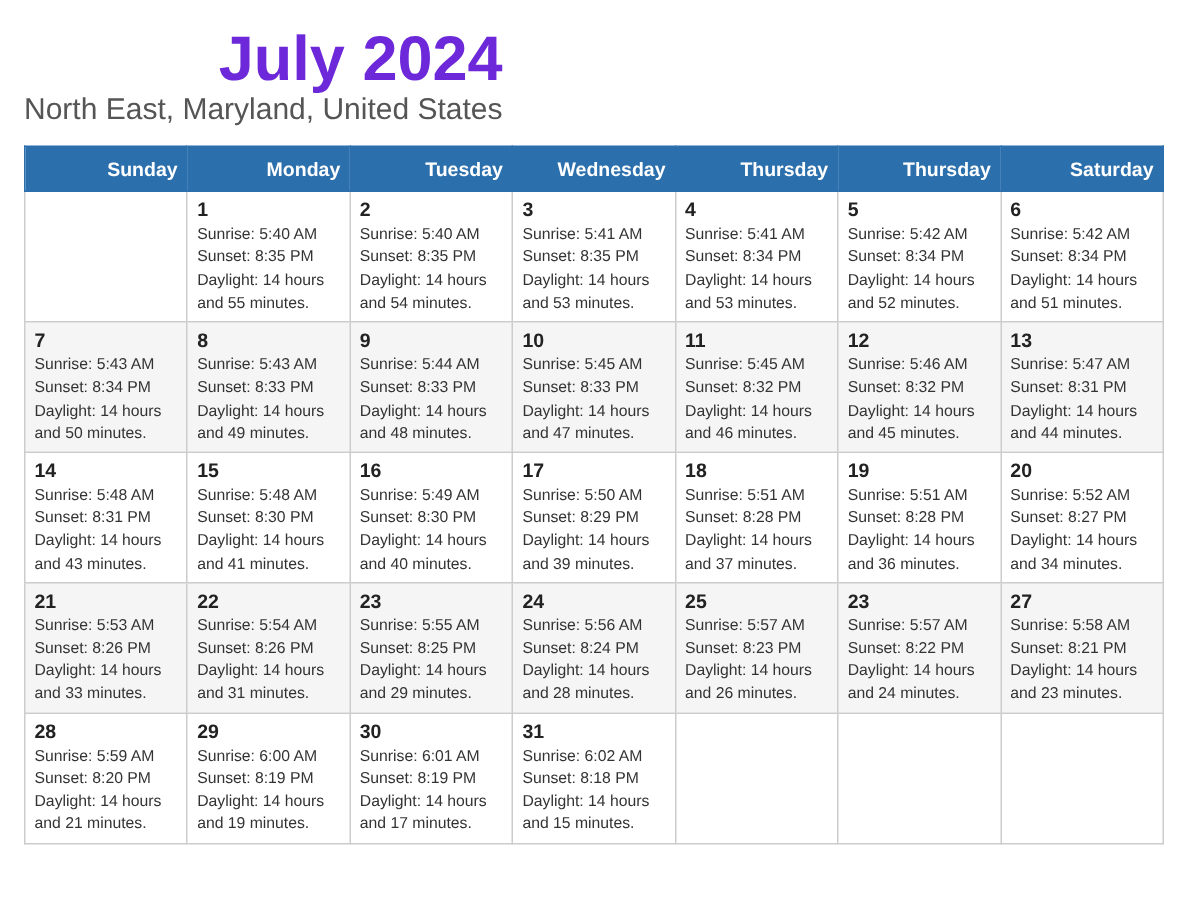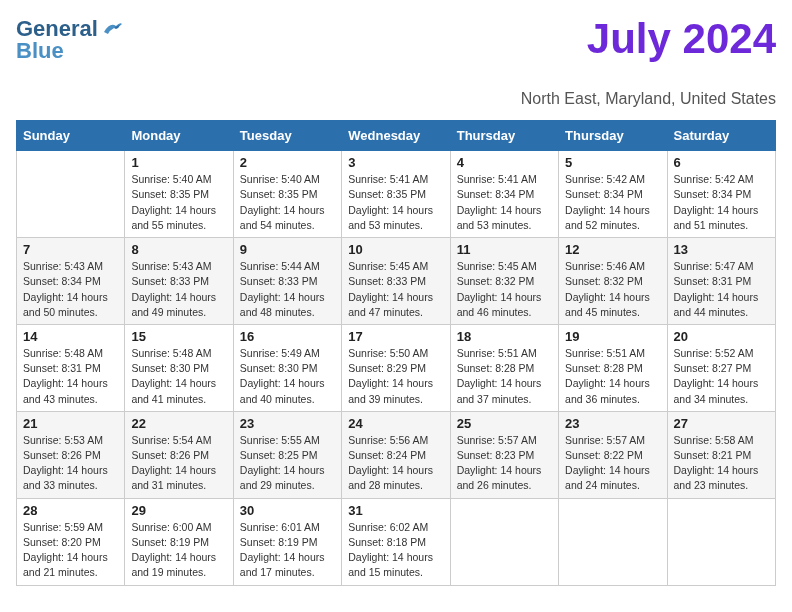--- a/index.html
+++ b/index.html
@@ -24,35 +24,34 @@
     .title-section {
       text-align: right;
     }
     .month-title {
       font-size: 42px;
       font-weight: bold;
       color: #6d28d9;
       line-height: 1.1;
     }
     .location-title {
-      font-size: 16px;
+      font-size: 20px;
       color: #555;
       font-weight: normal;
-      margin-top: 28px;
     }
     .calendar-table {
       width: 100%;
       border-collapse: collapse;
       font-size: 11px;
     }
     .calendar-table th {
       background-color: #2c6fad;
       color: #fff;
       padding: 7px 6px;
-      text-align: left;
+      text-align: right;
       font-size: 13px;
       font-weight: bold;
       border: 1px solid #2c6fad;
     }
     .calendar-table td {
       border: 1px solid #ccc;
       vertical-align: top;
       padding: 4px 6px;
       width: calc(100% / 7);
       height: 82px;
@@ -74,30 +73,20 @@
       line-height: 1.45;
     }
     .empty-cell {
       background: #fff !important;
     }
   </style>
 </head>
 <body>
 
 <div class="header-section">
-  <div class="logo">
-    <div style="display:flex;align-items:center;gap:4px;">
-      <span style="font-size:22px;font-weight:bold;color:#2c5f8a;">General</span>
-      <svg width="22" height="18" viewBox="0 0 22 18">
-        <path d="M2 12 Q8 2 14 6 Q18 2 20 4 Q16 8 12 8 Q8 10 6 14Z" fill="#4a90c4"></path>
-        <path d="M12 8 Q14 6 18 5 Q17 8 14 9Z" fill="#2c6fad"></path>
-      </svg>
-    </div>
-    <span style="font-size:22px;font-weight:bold;color:#4a90c4;margin-top:-4px;">Blue</span>
-  </div>
   <div class="title-section">
     <div class="month-title">July 2024</div>
     <div class="location-title">North East, Maryland, United States</div>
   </div>
 </div>
 
 <table class="calendar-table">
   <thead>
     <tr>
     <th>Sunday</th>

